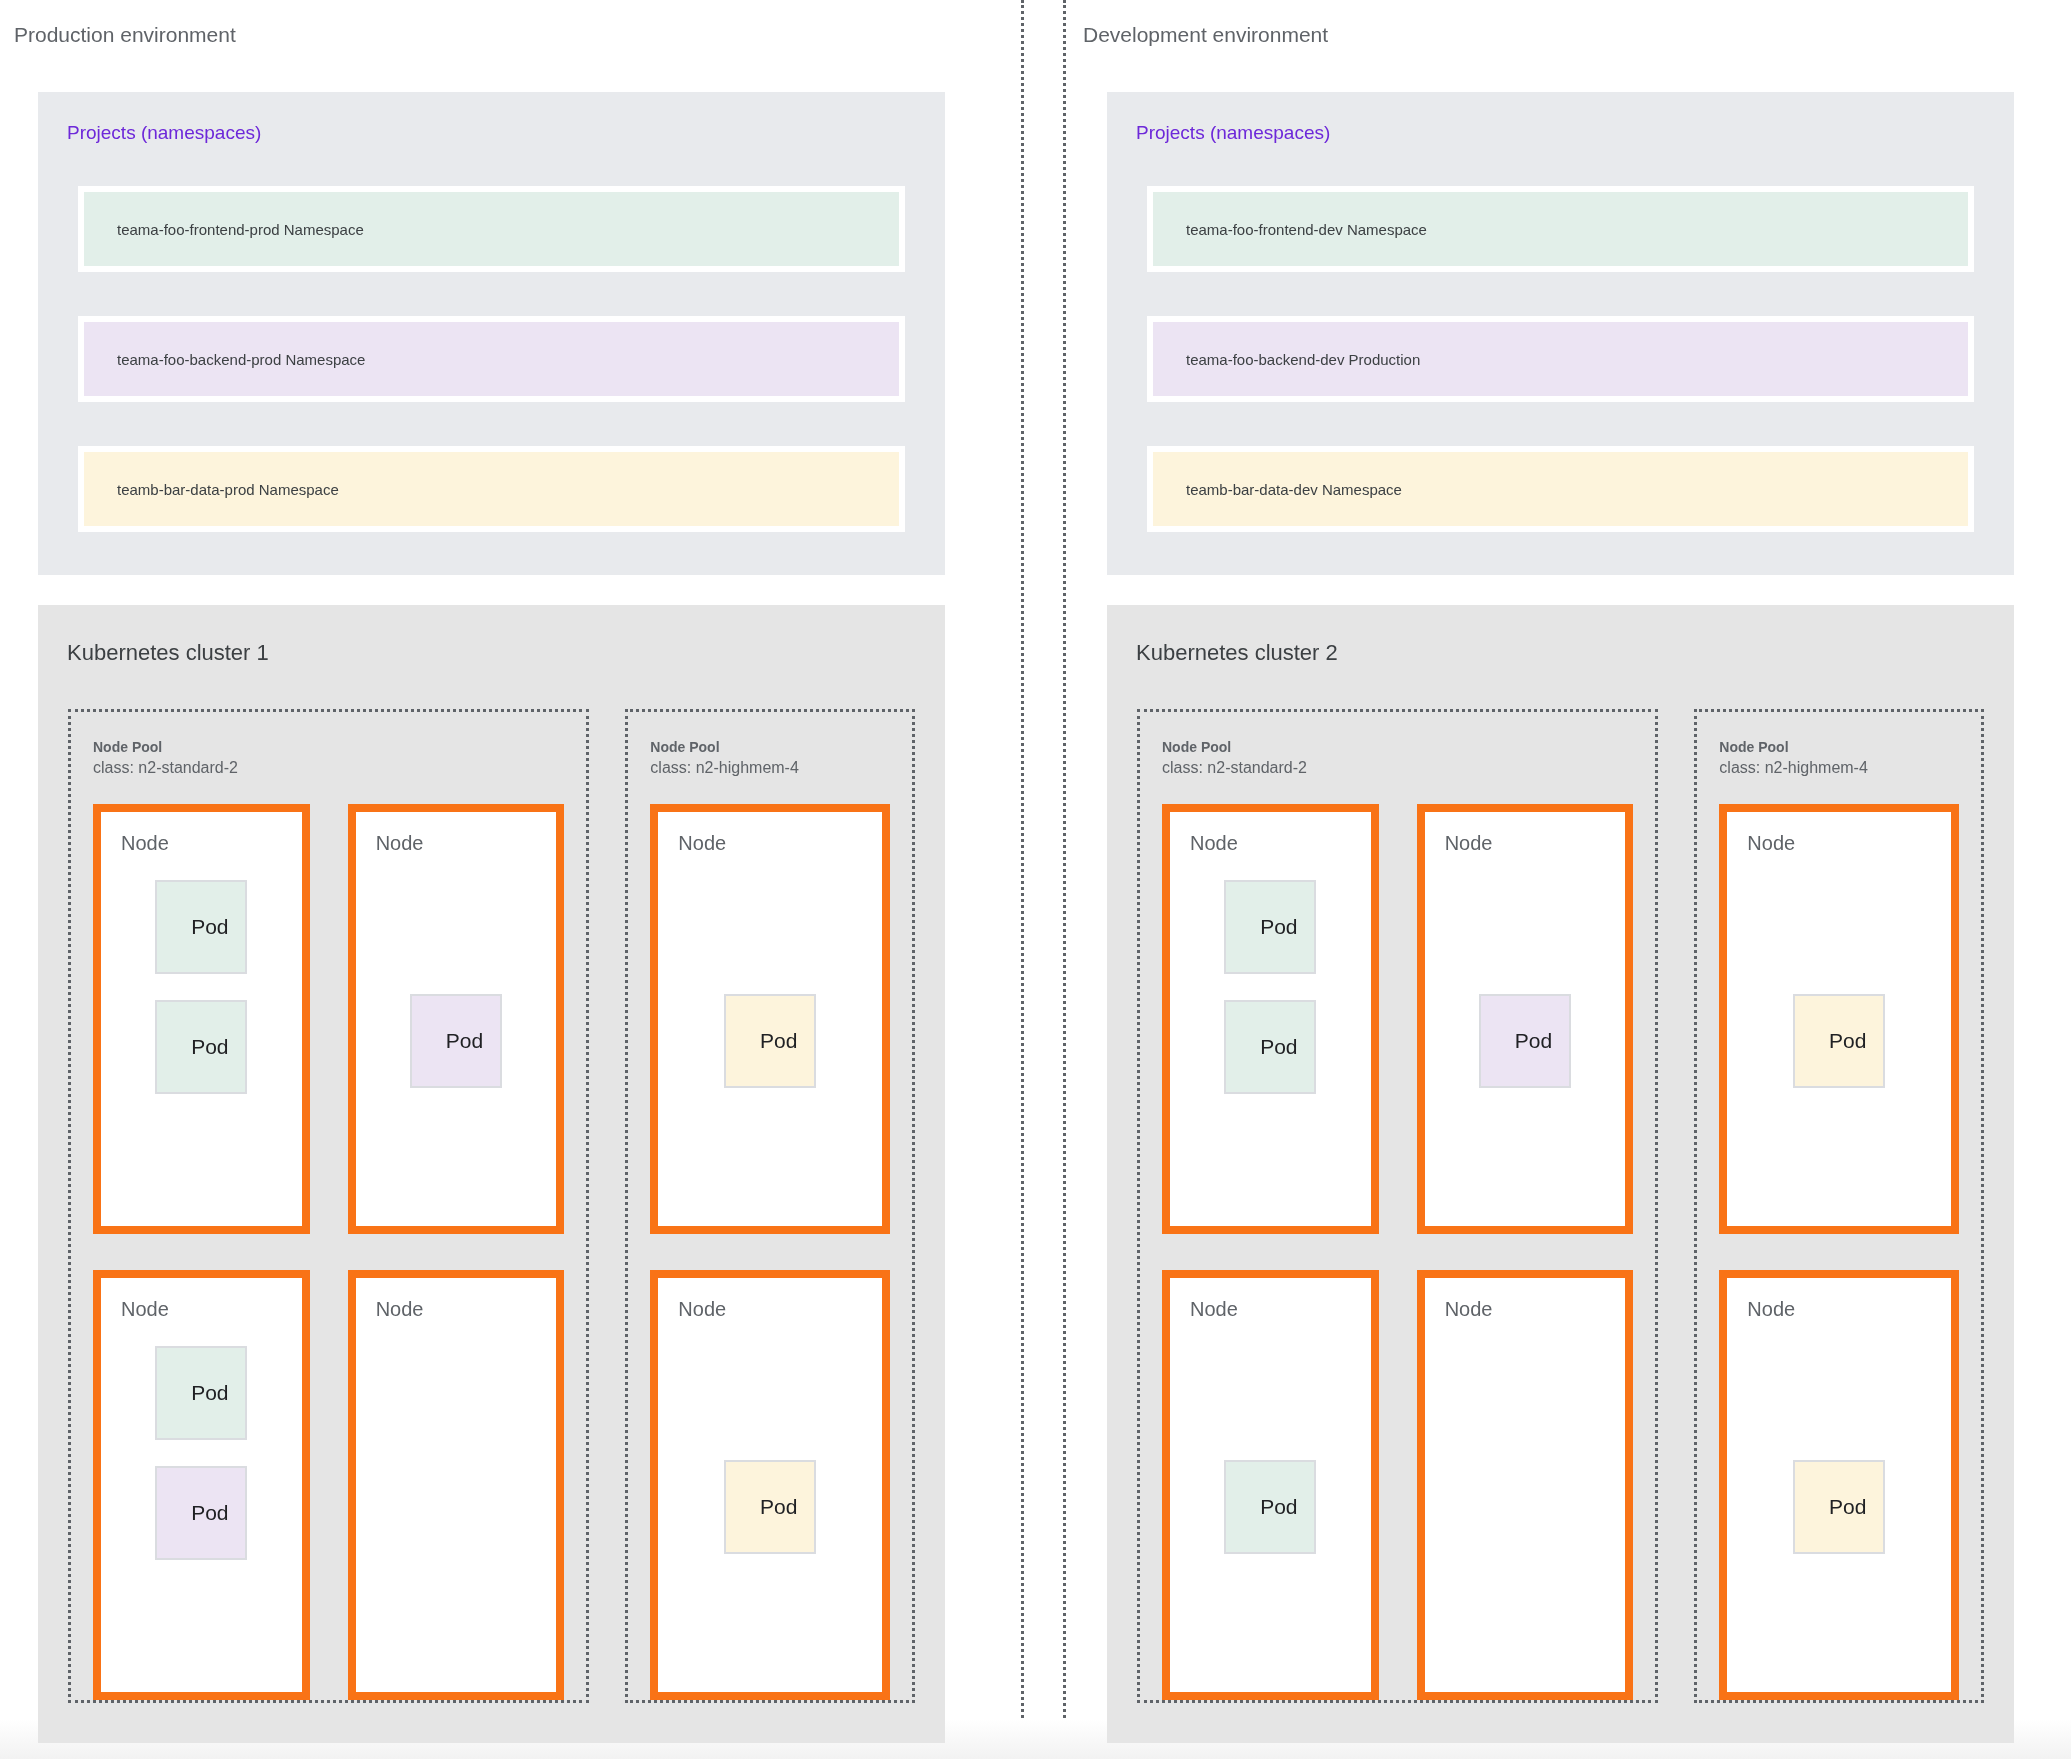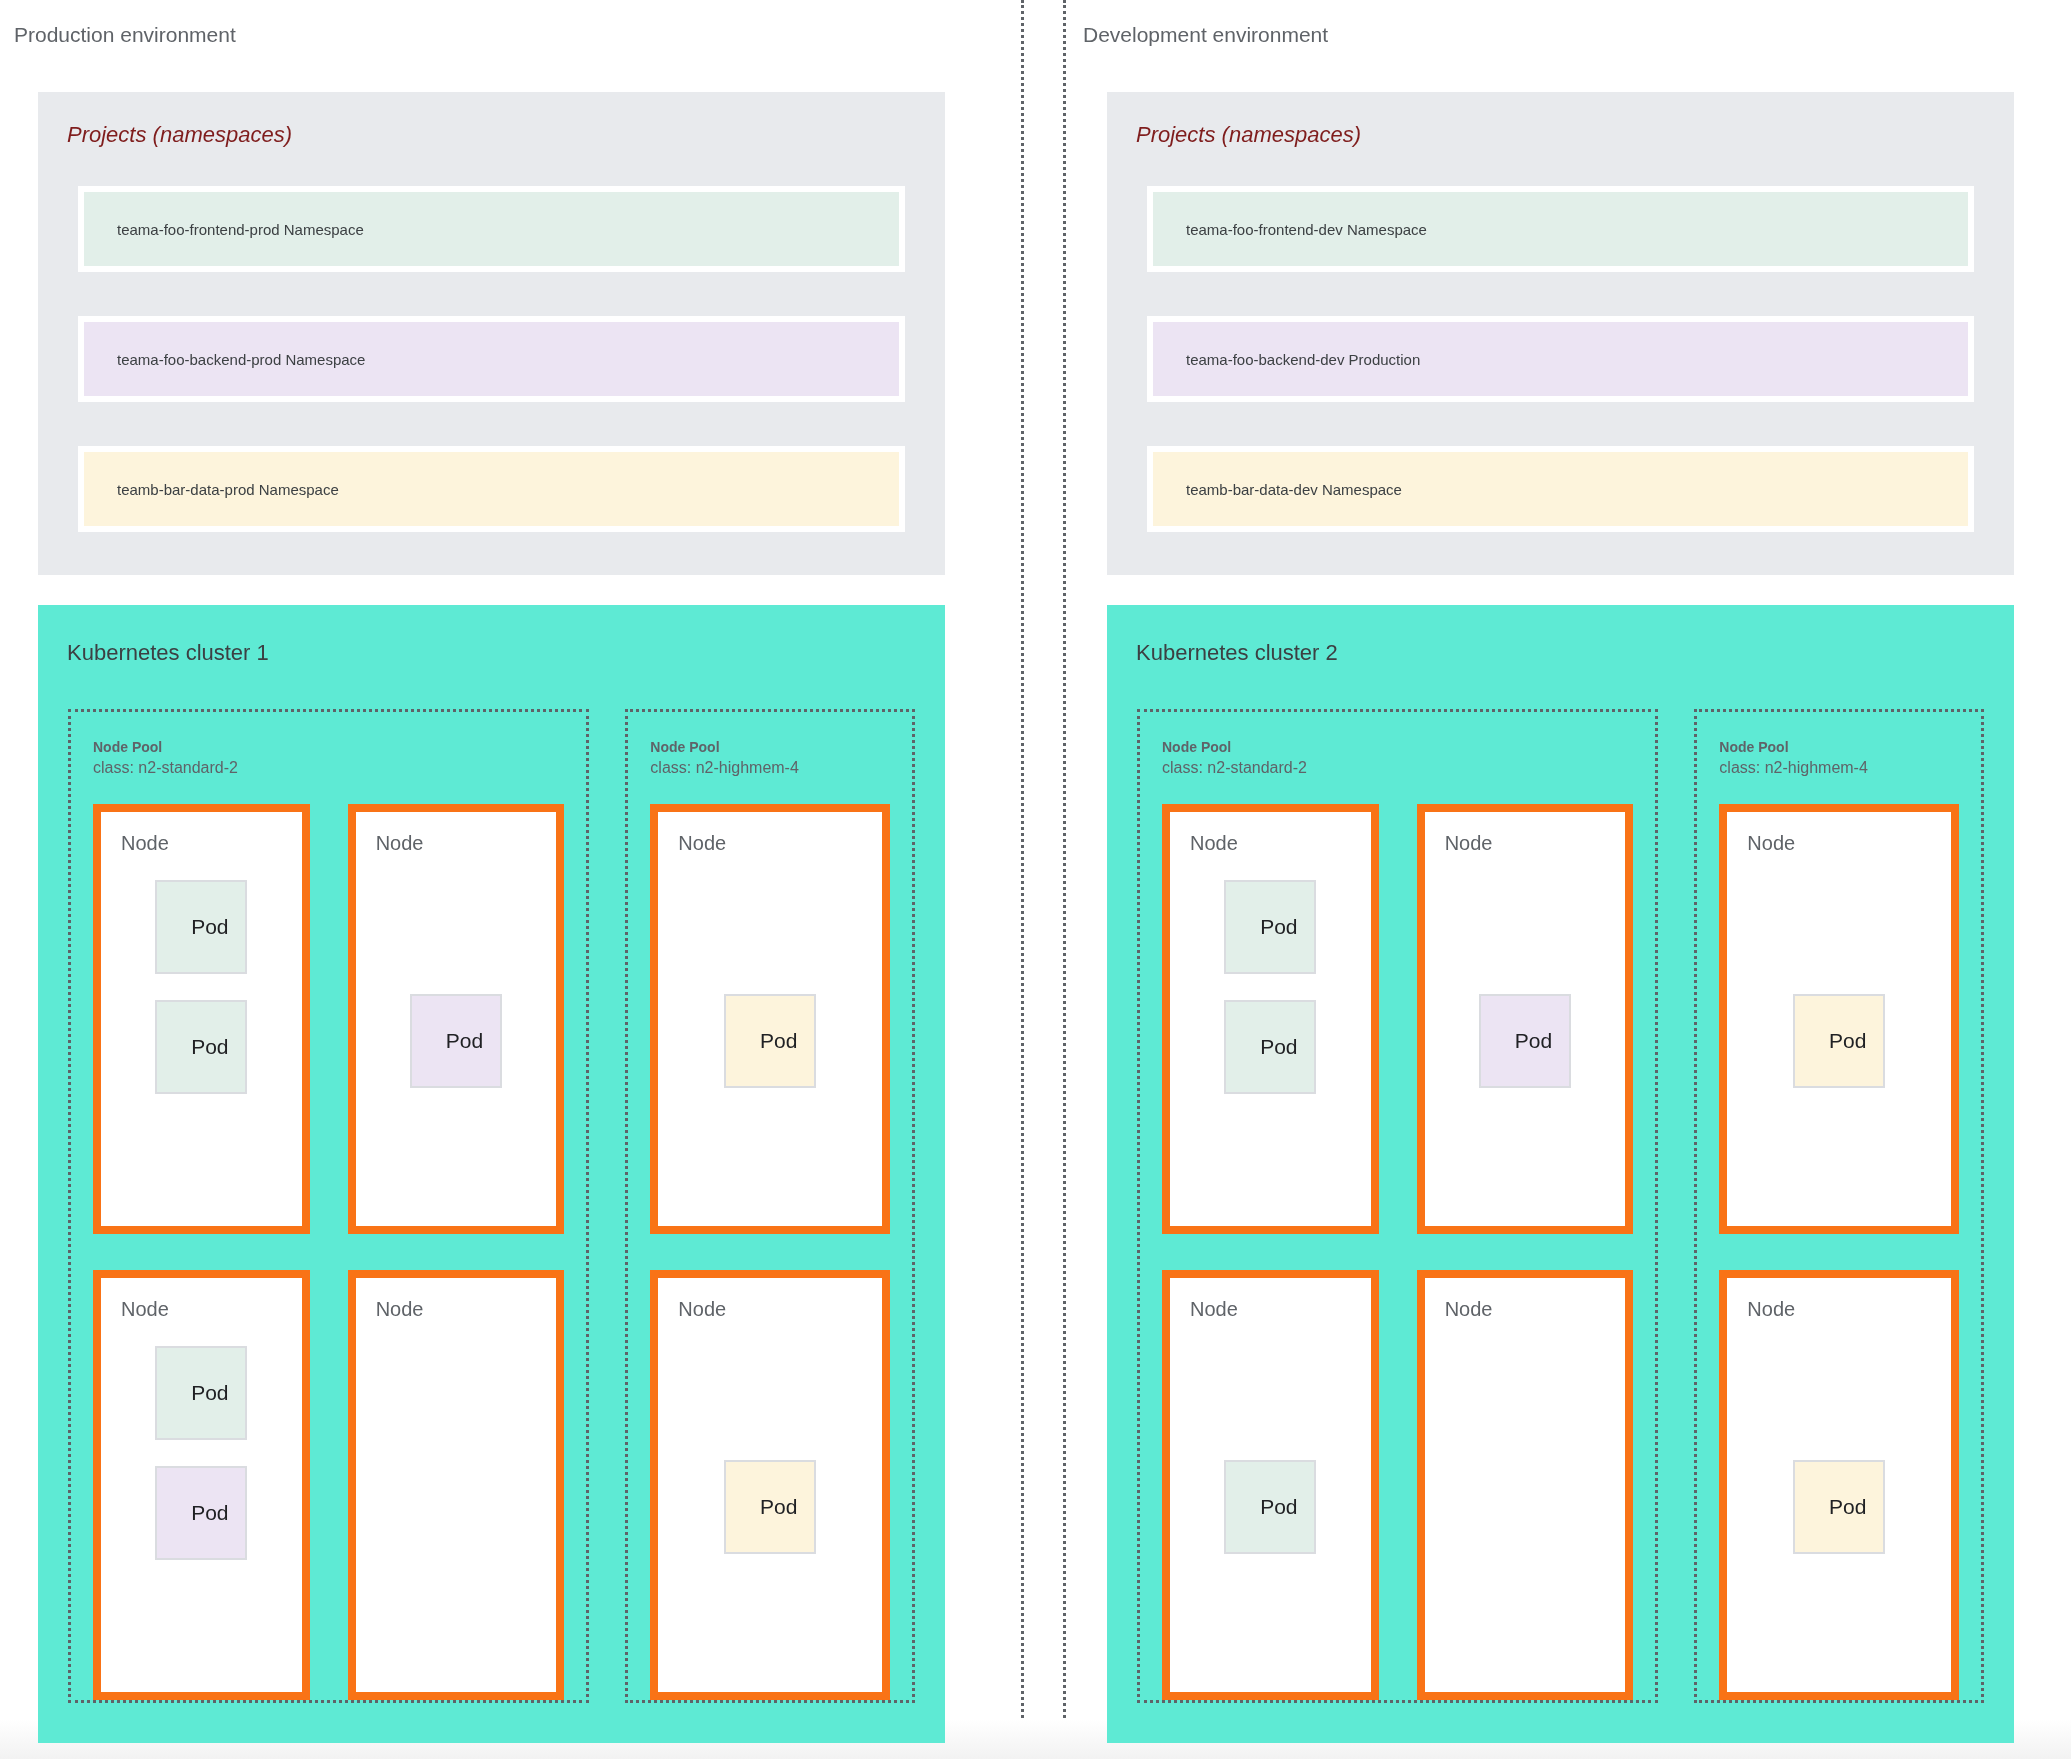--- a/index.html
+++ b/index.html
@@ -35,34 +35,34 @@
   #env-prod .env-title{left:14px;}
   #env-dev .env-title{left:20px;text-align:right;}
 
   
   .projects-panel{
     position:absolute;left:38px;top:92px;width:907px;height:483px;
     background:#e8eaed;
   }
   #env-dev .projects-panel{left:44px;width:907px;}
   .projects-title{
-    position:absolute;left:29px;top:30px;font-size:22px;color:#7f1d1d;white-space:nowrap;font-style:italic;
+    position:absolute;left:29px;top:30px;font-size:19px;color:#6d28d9;white-space:nowrap;
   }
   .ns-list{position:absolute;left:40px;top:94px;right:40px;}
   .ns-box{
     height:86px;margin-bottom:44px;border:6px solid #ffffff;
     box-sizing:border-box;display:flex;align-items:center;
   }
   .ns-box:last-child{margin-bottom:0;}
   .ns-label{font-size:15px;color:#3c4043;padding-left:12px;margin-left:21px;}
 
   
   .cluster{
     position:absolute;left:38px;top:605px;width:907px;height:1138px;
-    background:#5eead4;
+    background:#e5e5e5;
   }
   #env-dev .cluster{left:44px;width:907px;}
   .cluster-title{
     position:absolute;left:29px;top:35px;font-size:22px;color:#3c4043;white-space:nowrap;
   }
   .pools{position:absolute;left:30px;top:104px;right:30px;bottom:40px;display:flex;gap:36px;}
   .pool{
     border:3px dotted #5f6368;
     box-sizing:border-box;
     padding:26px 22px 0 22px;

